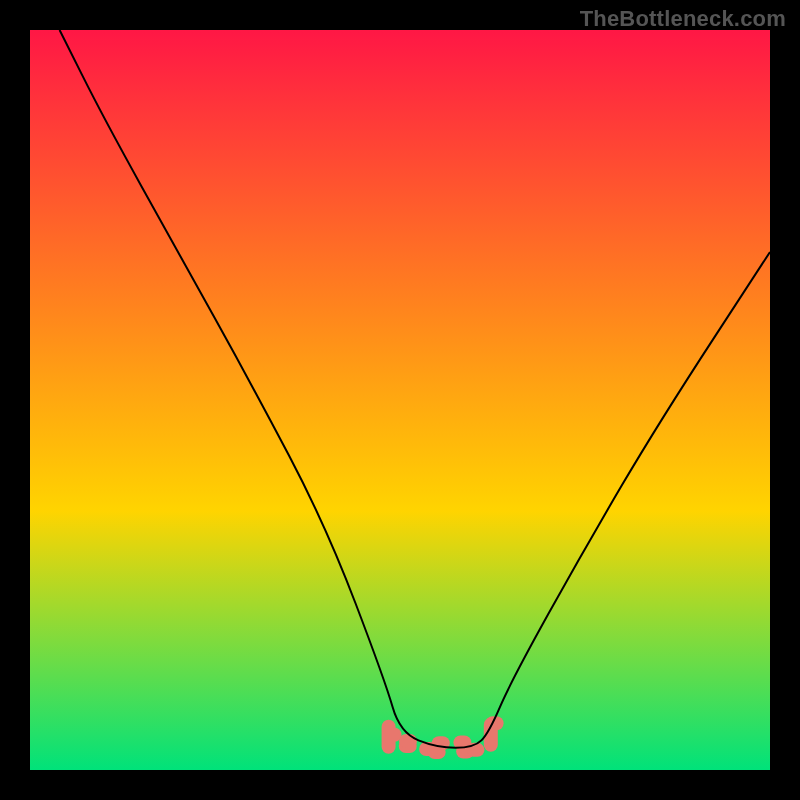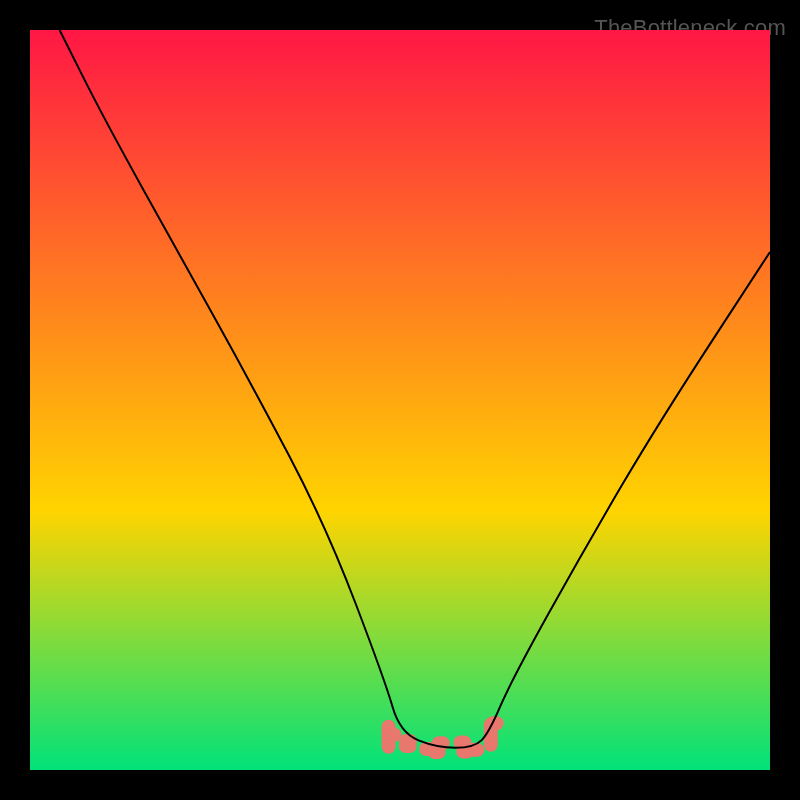--- a/index.html
+++ b/index.html
@@ -18,24 +18,23 @@
     width: 800px;
     height: 800px;
     background: #000;
   }
   .watermark {
     position: absolute;
     top: 6px;
     right: 14px;
     color: #555;
     font-size: 22px;
-    font-weight: 400;
+    font-weight: 700;
     letter-spacing: 0.2px;
     white-space: nowrap;
-    margin-top: 9px;
   }
   .plot {
     position: absolute;
     left: 30px;
     top: 30px;
     width: 740px;
     height: 740px;
   }
   .plot svg {
     display: block;

